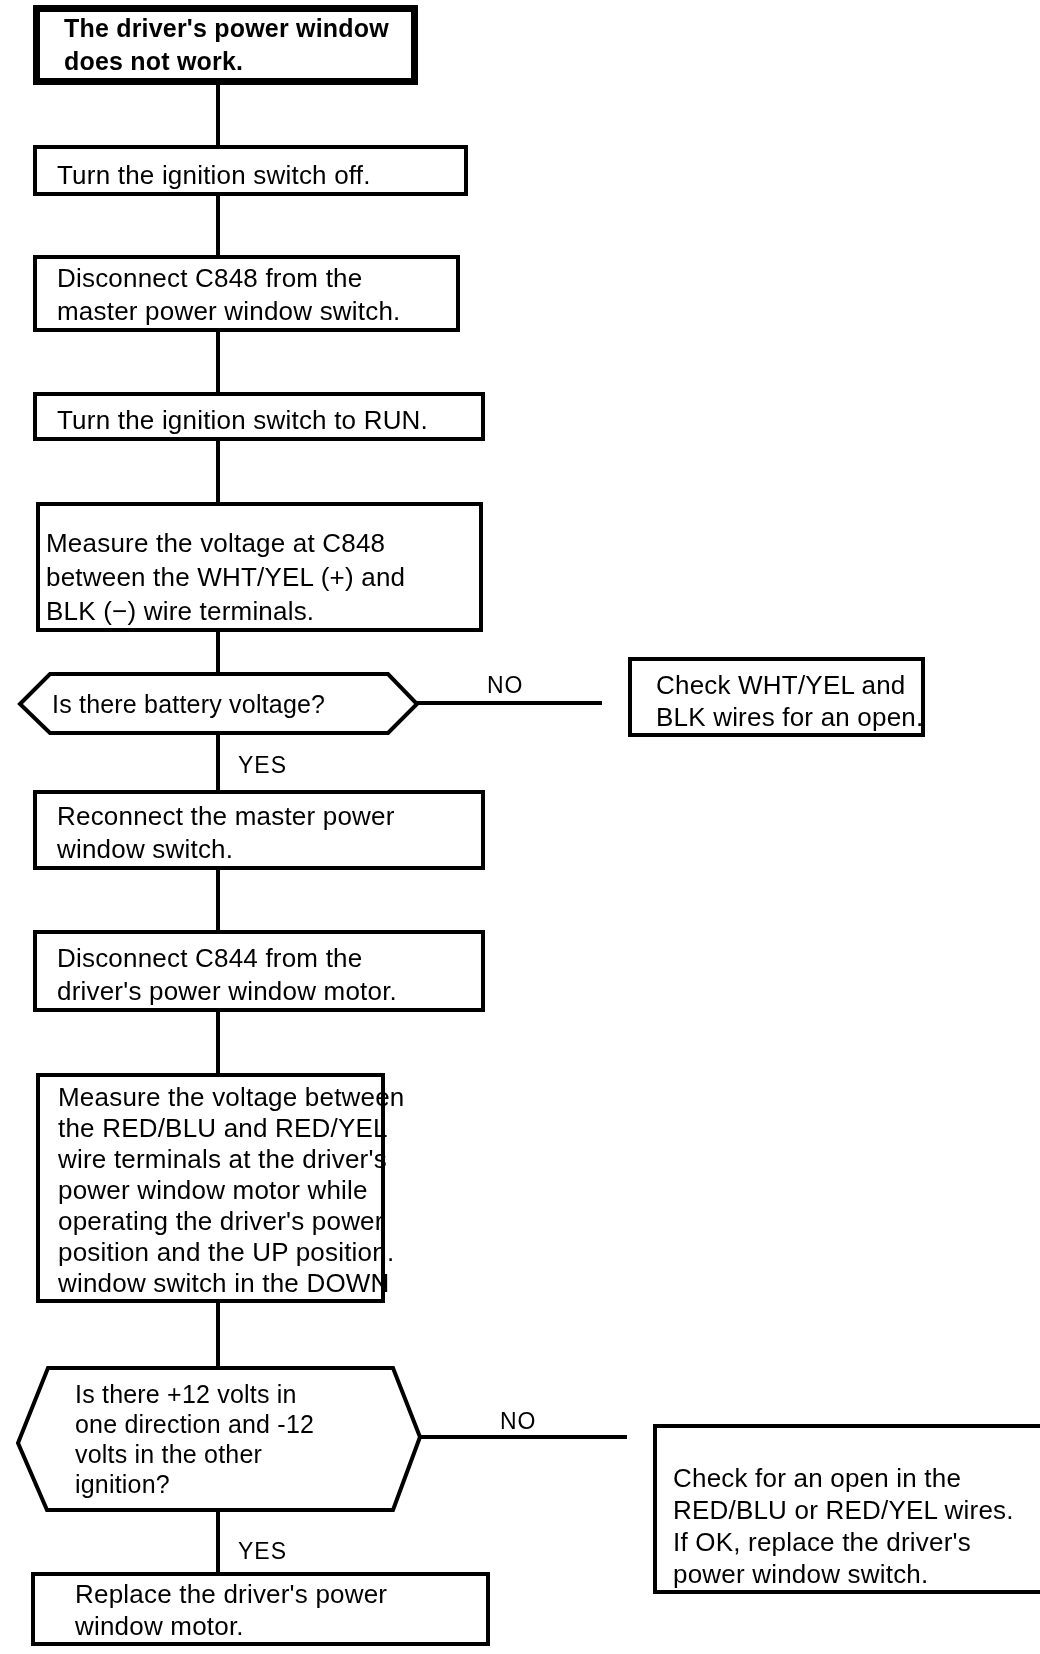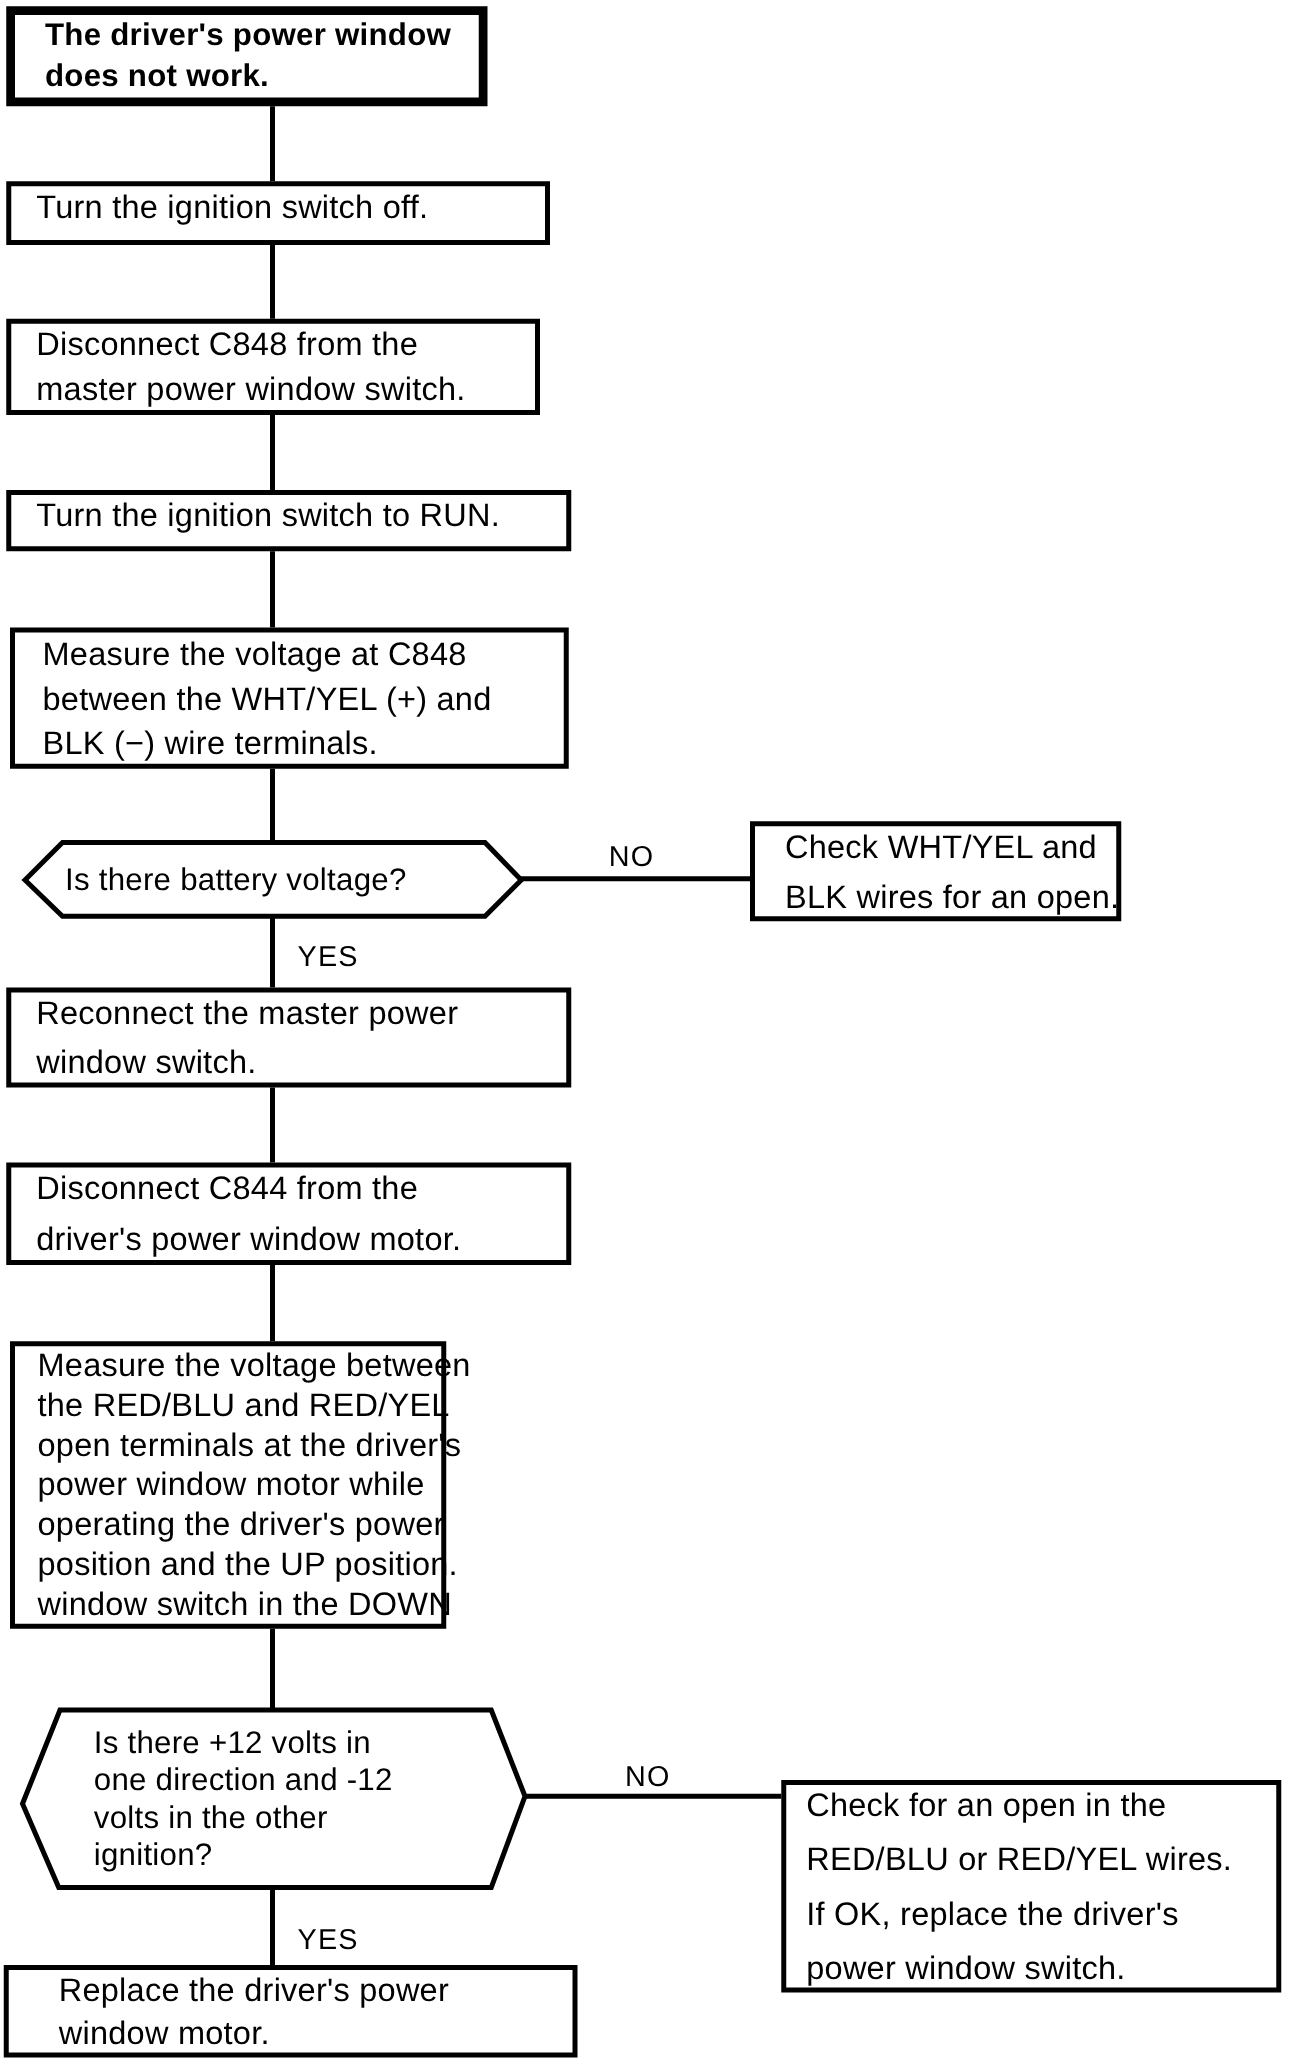--- a/index.html
+++ b/index.html
@@ -16,25 +16,26 @@
     left: 0; top: 0;
     width: 1040px; height: 1654px;
   }
   .node {
     position: absolute;
     box-sizing: border-box;
     background: #ffffff;
     border: 4px solid #000;
     display: flex;
     flex-direction: column;
-    justify-content: space-between;
+    justify-content: flex-end;
     font-size: 26px;
     line-height: 33px;
     padding-left: 20px;
     letter-spacing: 0.2px;
+    margin-left: 28px;
   }
   .node .ln { white-space: nowrap; }
   .start-node {
     border-width: 7px;
     font-weight: 700;
     font-size: 25px;
     padding-left: 24px;
   }
   .hex-text {
     position: absolute;
@@ -93,21 +94,21 @@
 
   <div class="node" style="left:5px; top:255px; width:427px; height:77px;">
     <div class="ln">Disconnect C848 from the</div>
     <div class="ln">master power window switch.</div>
   </div>
 
   <div class="node" style="left:5px; top:392px; width:452px; height:49px;">
     <div class="ln">Turn the ignition switch to RUN.</div>
   </div>
 
-  <div class="node" style="left:8px; top:502px; width:447px; height:113px; line-height:34px; padding-left:22px;">
+  <div class="node" style="left:8px; top:502px; width:447px; height:130px; line-height:34px; padding-left:6px;">
     <div class="ln">Measure the voltage at C848</div>
     <div class="ln">between the WHT/YEL (+) and</div>
     <div class="ln">BLK (−) wire terminals.</div>
   </div>
 
   <div class="hex-text" style="left:52px; top:676px; width:340px; height:55px;">
     <div class="ln">Is there battery voltage?</div>
   </div>
 
   <div class="branch-label" style="left:487px; top:672px;">NO</div>
@@ -125,21 +126,21 @@
   </div>
 
   <div class="node" style="left:5px; top:930px; width:452px; height:82px;">
     <div class="ln">Disconnect C844 from the</div>
     <div class="ln">driver's power window motor.</div>
   </div>
 
   <div class="node" style="left:8px; top:1073px; width:349px; height:230px; line-height:31px; padding-left:18px;">
     <div class="ln">Measure the voltage between</div>
     <div class="ln">the RED/BLU and RED/YEL</div>
-    <div class="ln">open terminals at the driver's</div>
+    <div class="ln">wire terminals at the driver's</div>
     <div class="ln">power window motor while</div>
     <div class="ln">operating the driver's power</div>
     <div class="ln">position and the UP position.</div>
     <div class="ln">window switch in the DOWN</div>
   </div>
 
   <div class="hex-text" style="left:75px; top:1377px; width:330px; height:124px;">
     <div class="ln">Is there +12 volts in</div>
     <div class="ln">one direction and -12</div>
     <div class="ln">volts in the other</div>

